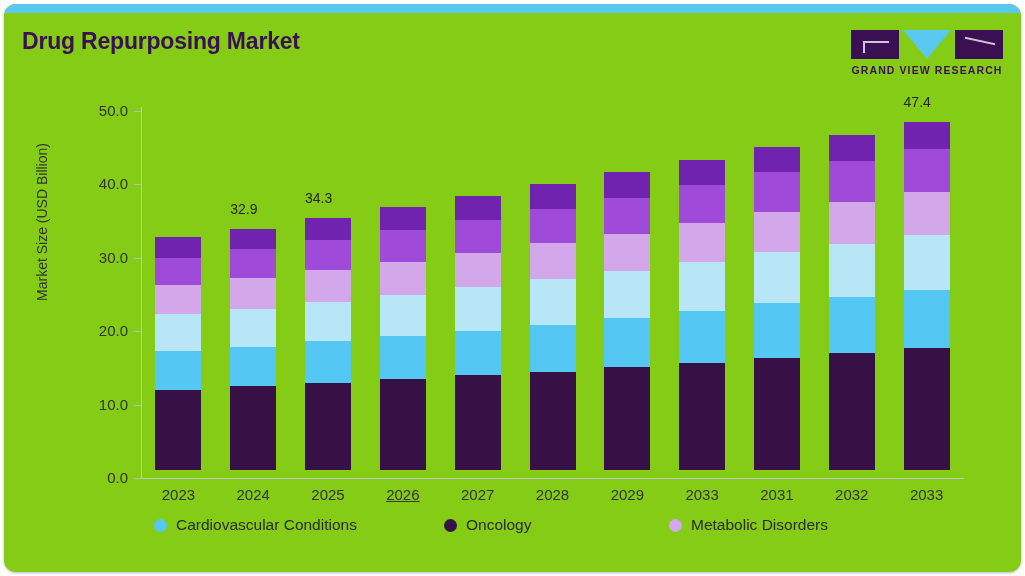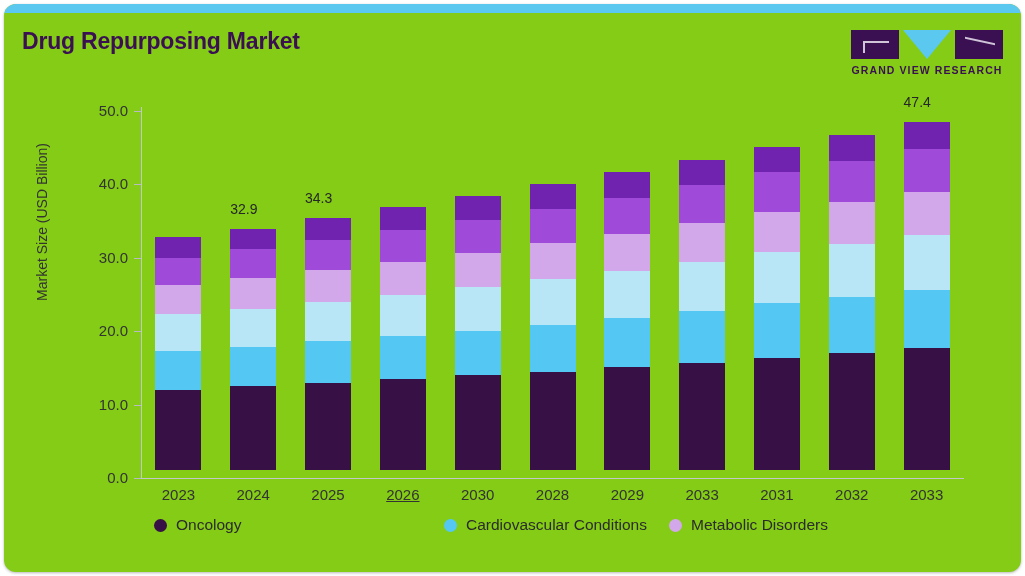--- a/index.html
+++ b/index.html
@@ -352,38 +352,38 @@
           <div class="seg" title="Neurology Disorders: 5.8" style="top: -320.758px; height: 42.572px; background: rgb(160, 74, 218);"></div>
           <div class="seg" title="Others: 3.7" style="top: -347.916px; height: 27.158px; background: rgb(111, 35, 174);"></div>
           <div class="bar-total-label" style="top: -375.916px;">47.4</div>
         </div>
       </div>
     <div id="x-ticks">
         <div class="xtick" style="left: 139.409px;">2023</div>
         <div class="xtick" style="left: 214.227px;">2024</div>
         <div class="xtick" style="left: 289.045px;">2025</div>
         <div class="xtick" style="left: 363.864px; text-decoration: underline;">2026</div>
-        <div class="xtick" style="left: 438.682px;">2030</div>
+        <div class="xtick" style="left: 438.682px;">2027</div>
         <div class="xtick" style="left: 513.5px;">2028</div>
         <div class="xtick" style="left: 588.318px;">2029</div>
         <div class="xtick" style="left: 663.136px;">2033</div>
         <div class="xtick" style="left: 737.955px;">2031</div>
         <div class="xtick" style="left: 812.773px;">2032</div>
         <div class="xtick" style="left: 887.591px;">2033</div>
       </div>
   </div>
 
   <div class="legend" id="legend">
       <div class="legend-item">
+        <span class="legend-dot" style="background: rgb(84, 200, 242);"></span>
+        <span class="legend-text">Cardiovascular Conditions</span>
+      </div>
+      <div class="legend-item">
         <span class="legend-dot" style="background: rgb(55, 17, 69);"></span>
         <span class="legend-text">Oncology</span>
-      </div>
-      <div class="legend-item">
-        <span class="legend-dot" style="background: rgb(84, 200, 242);"></span>
-        <span class="legend-text">Cardiovascular Conditions</span>
       </div>
       <div class="legend-item">
         <span class="legend-dot" style="background: rgb(211, 168, 234);"></span>
         <span class="legend-text">Metabolic Disorders</span>
       </div>
     </div>
 
 </div>
 
 </body></html>

